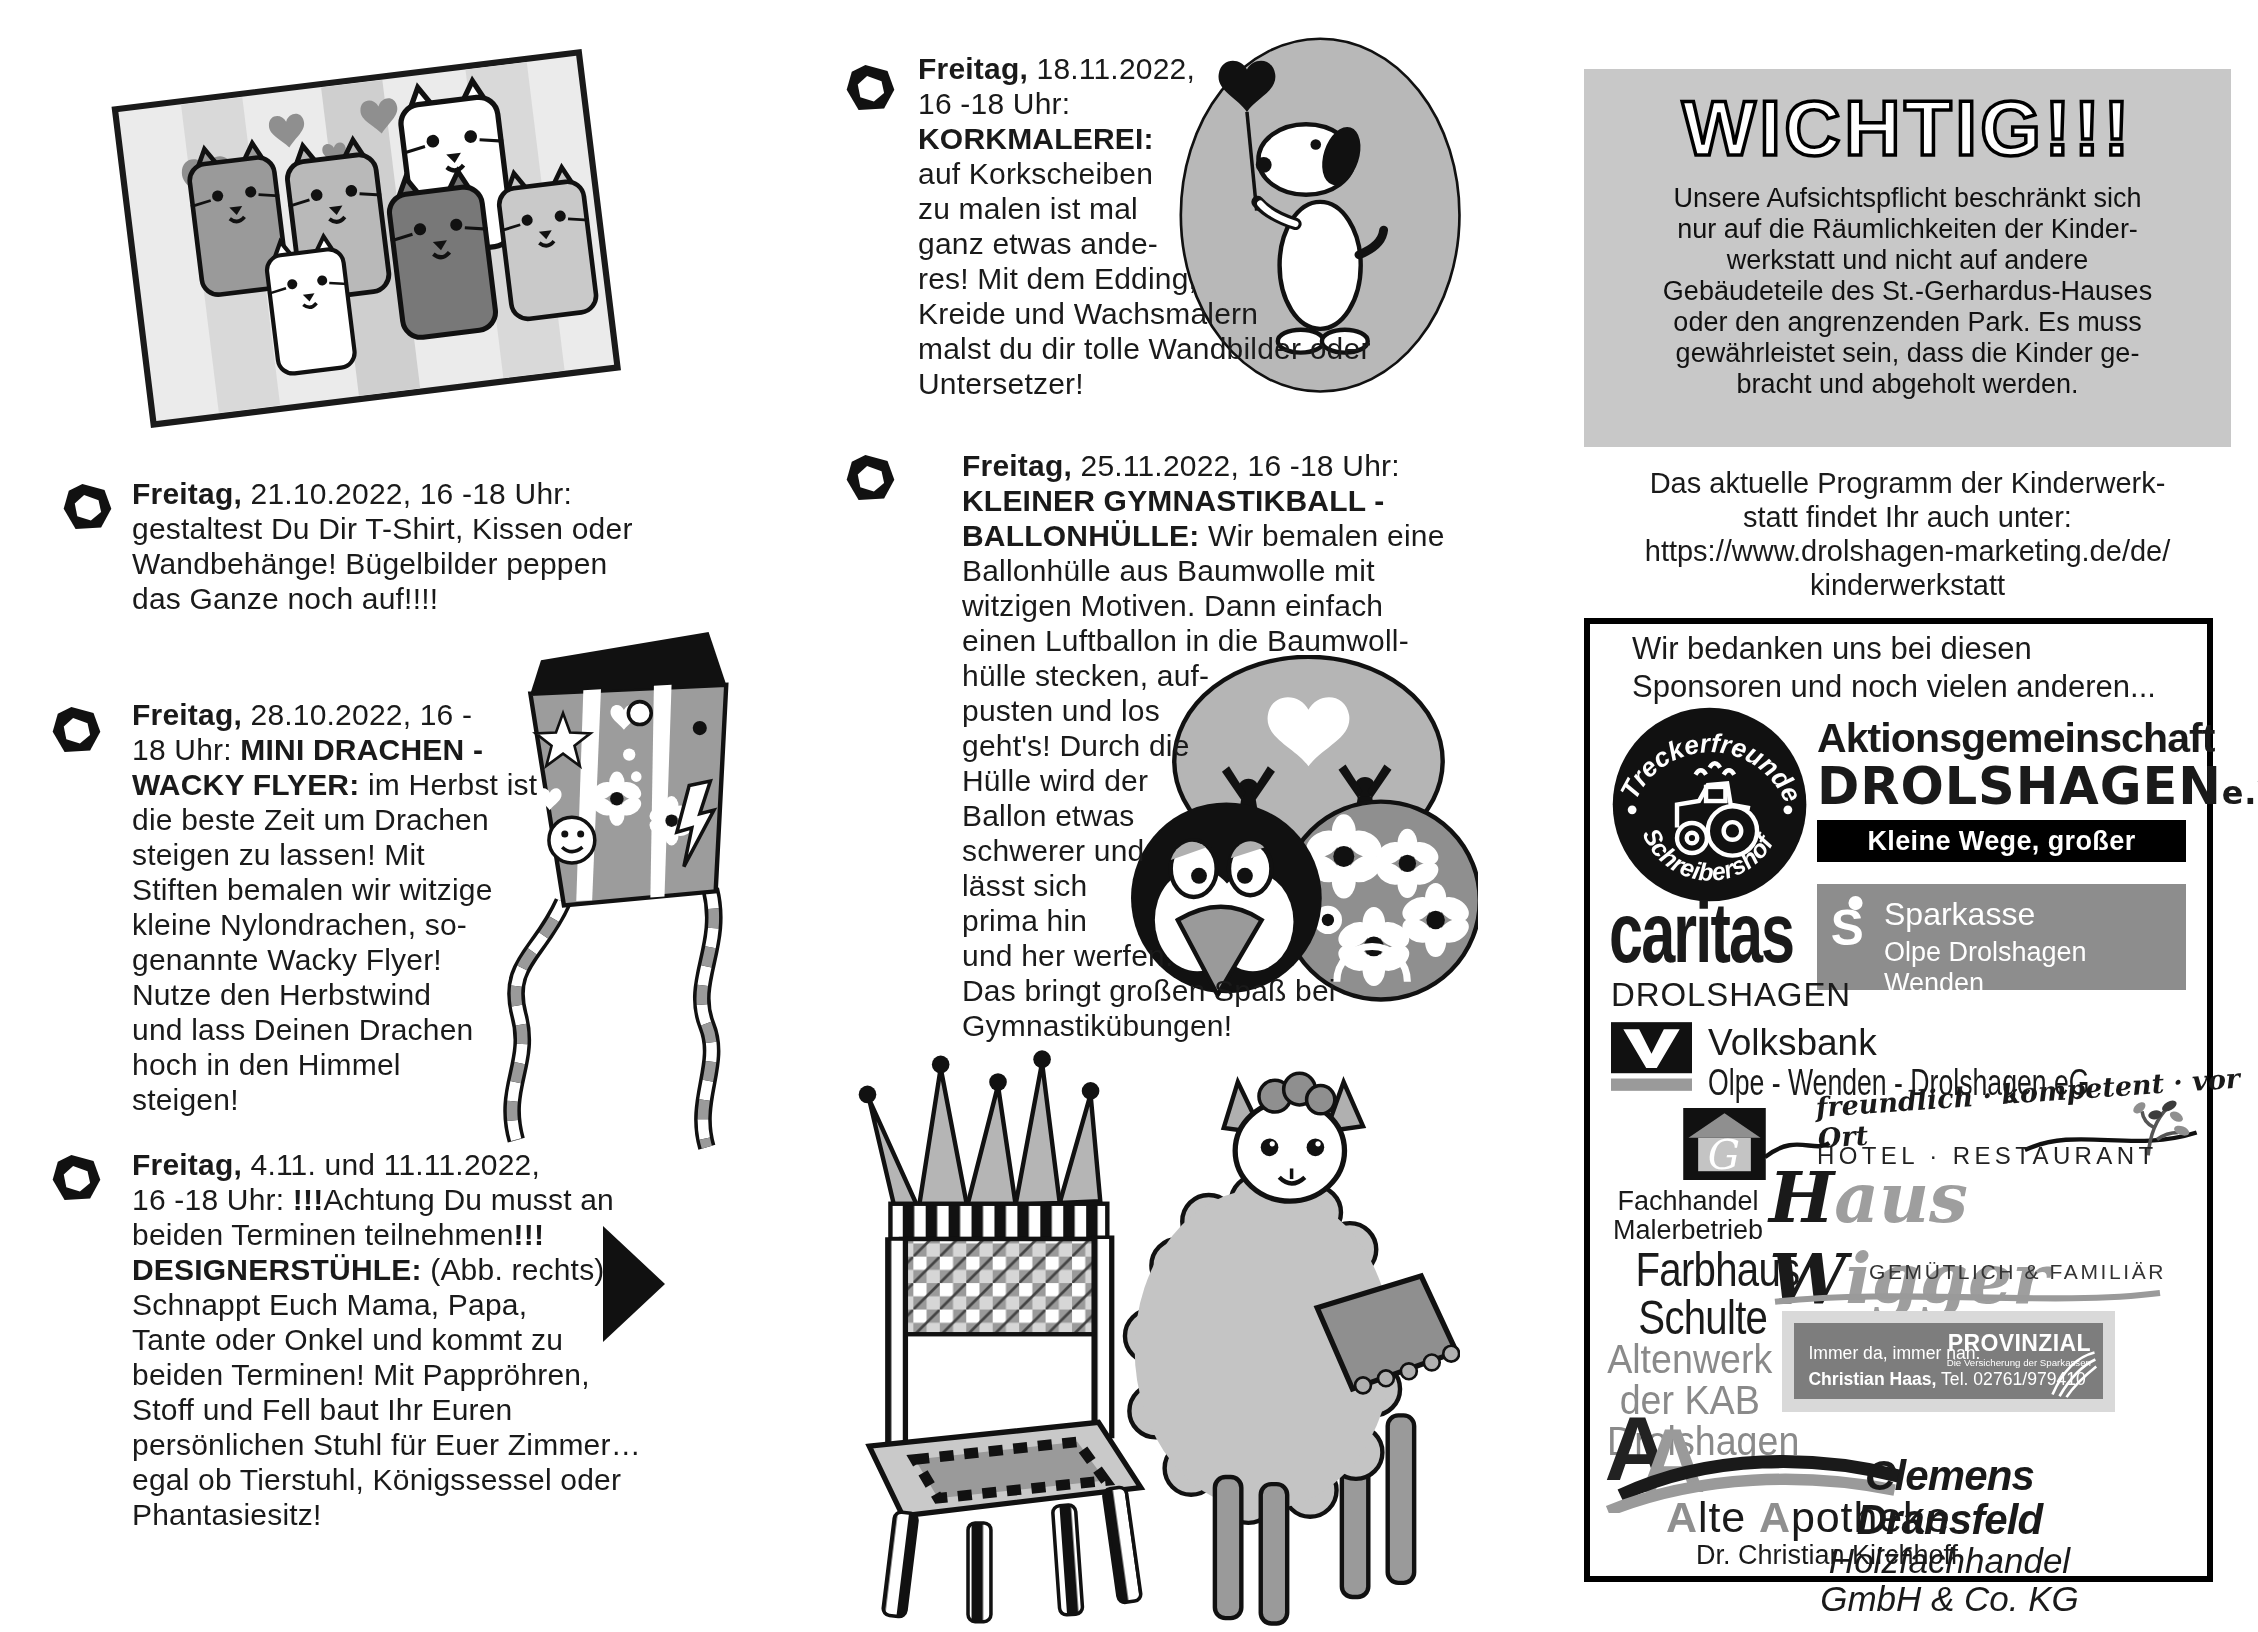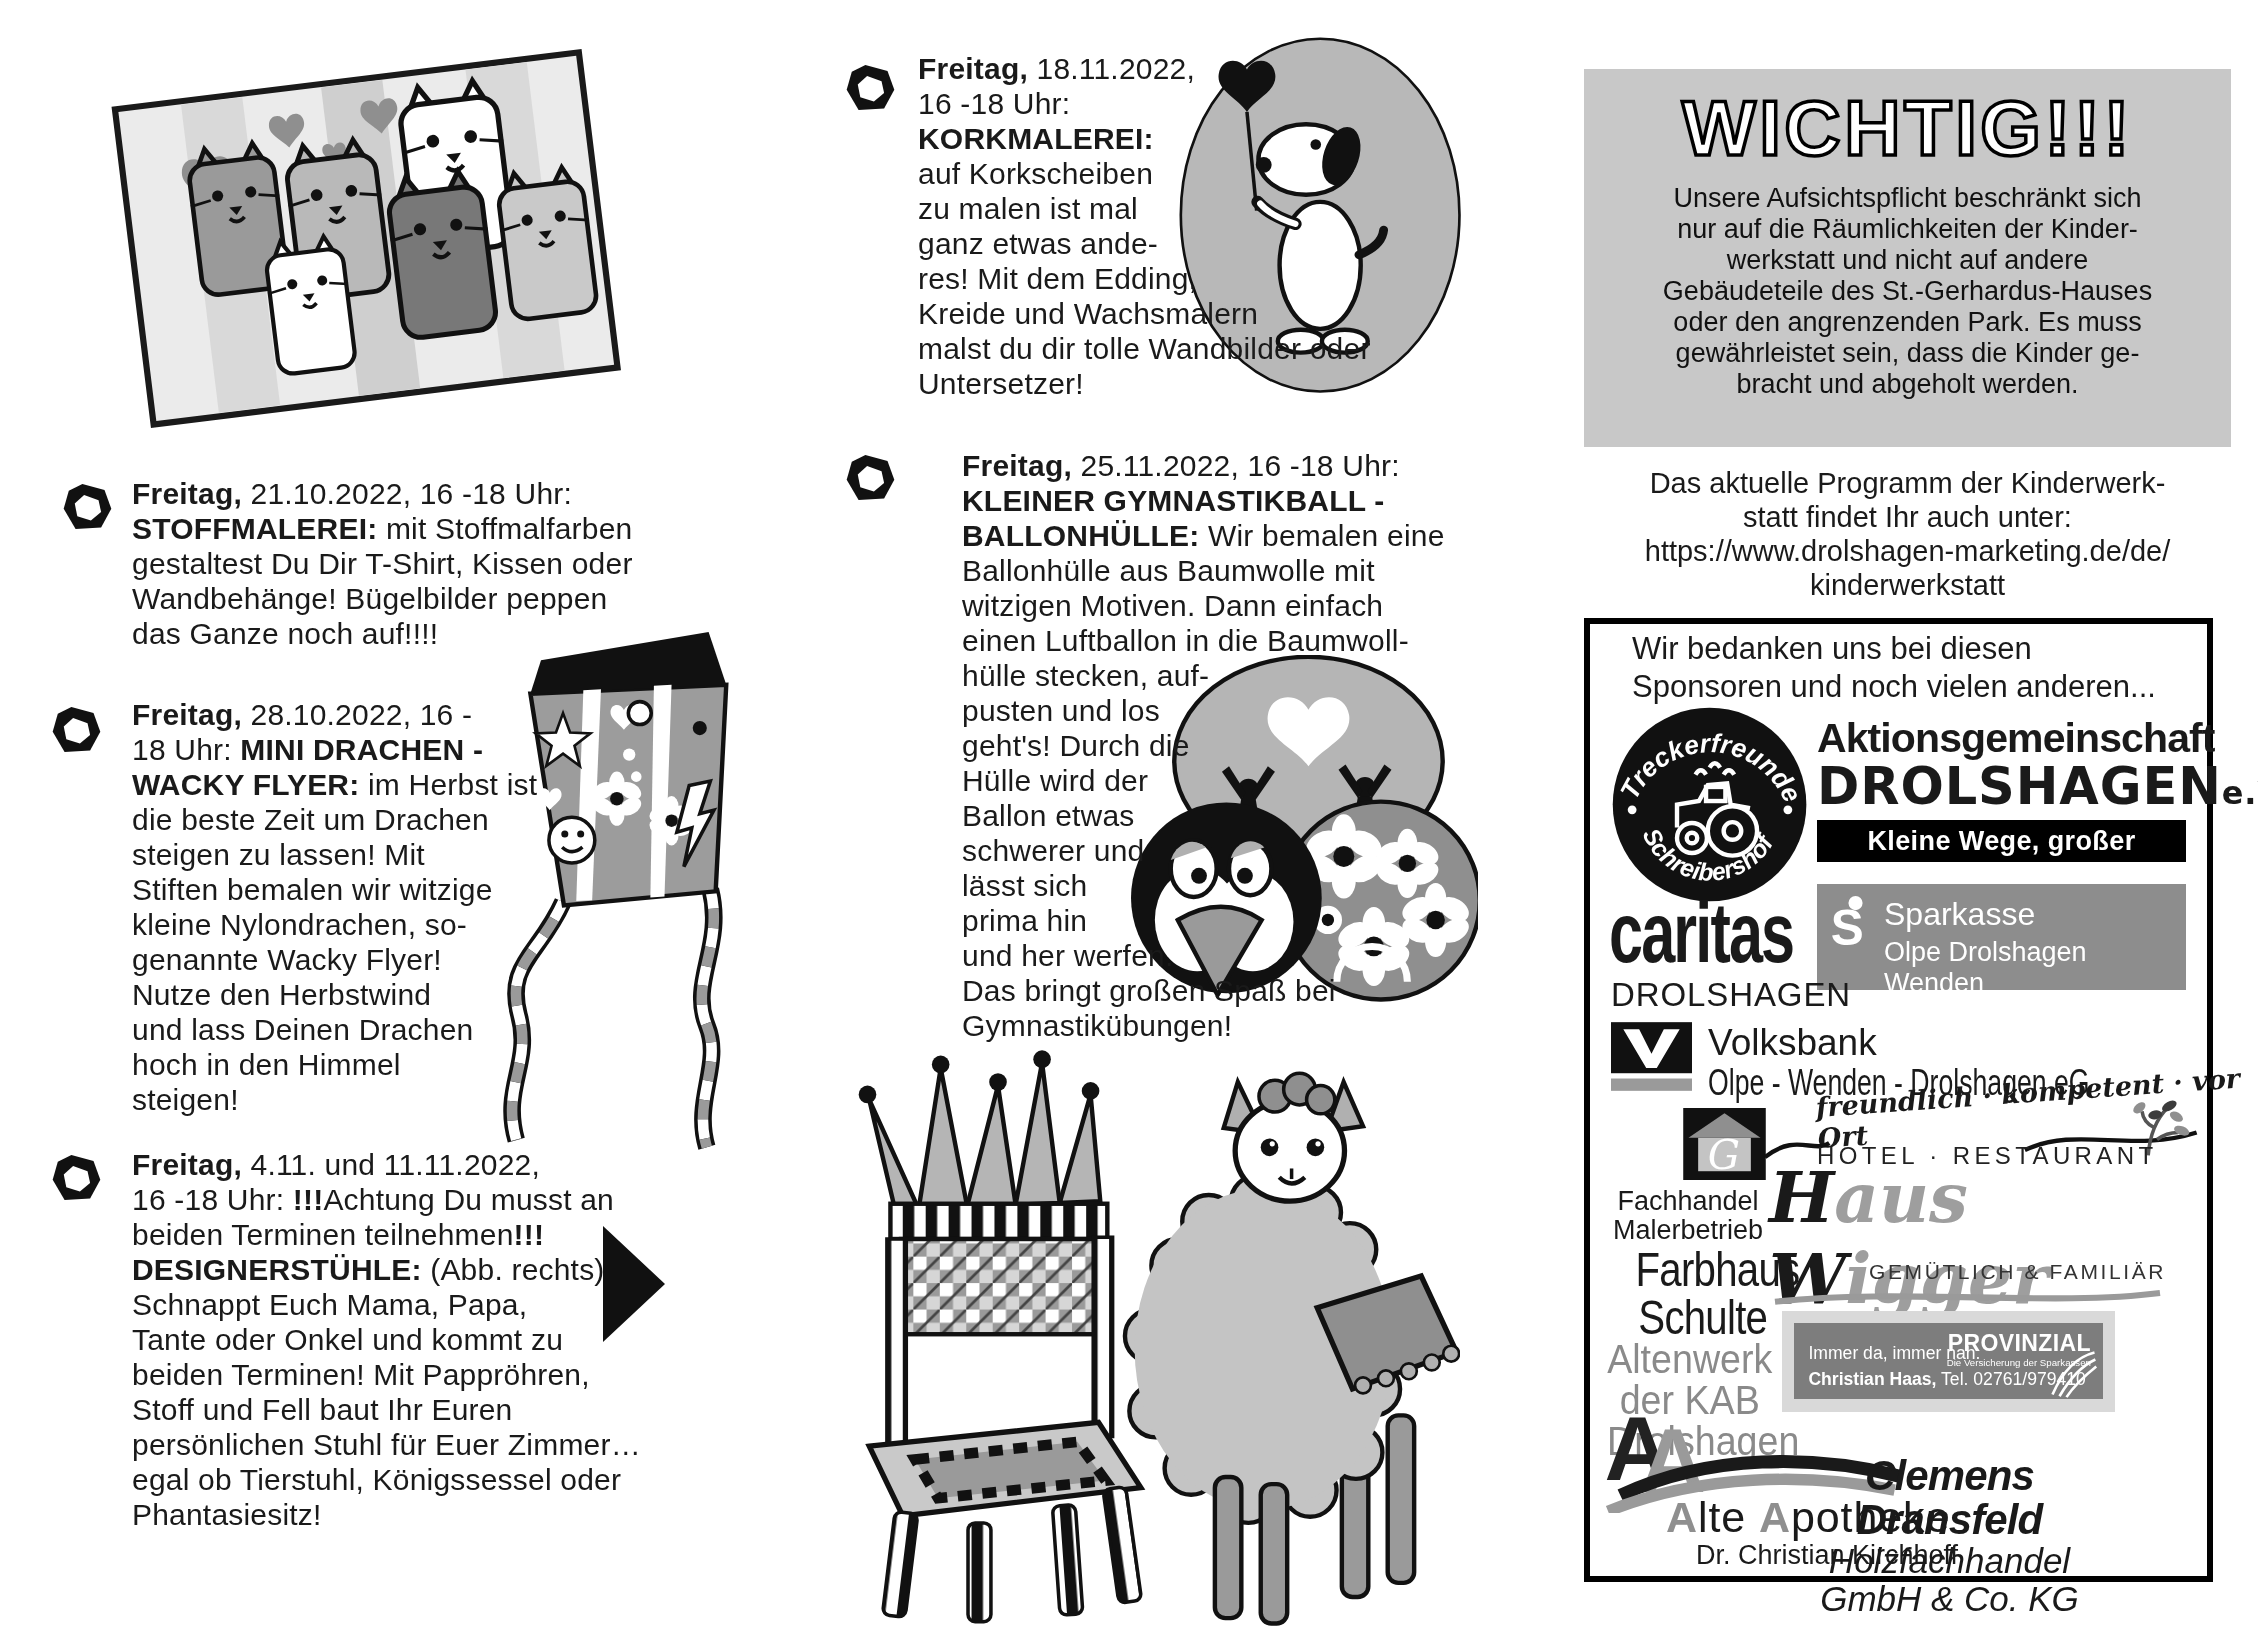--- a/index.html
+++ b/index.html
@@ -131,21 +131,20 @@
       <use href="#cat" fill="#fff" transform="translate(200,240) scale(0.95)"></use>
       <use href="#cat" fill="#c9c9c9" transform="translate(470,195) scale(1.05)"></use>
     </g>
   </svg>
 
   <svg class="bullet" style="left:62px;top:483px;" viewBox="0 0 60 56">
       <use href="#bullet-sym"></use>
     </svg>
   <div class="ev" style="left:132px;top:476px;">
       <div class="line"><span class="seg-b">Freitag,</span><span class="seg-n"> 21.10.2022, 16 -18 Uhr:</span></div>
-      <div class="line"><span class="seg-b">STOFFMALEREI:</span><span class="seg-n"> mit Stoffmalfarben</span></div>
       <div class="line"><span class="seg-n">gestaltest Du Dir T-Shirt, Kissen oder</span></div>
       <div class="line"><span class="seg-n">Wandbehänge! Bügelbilder peppen</span></div>
       <div class="line"><span class="seg-n">das Ganze noch auf!!!!</span></div>
     </div>
 
   <svg class="bullet" style="left:51px;top:706px;" viewBox="0 0 60 56">
       <use href="#bullet-sym"></use>
     </svg>
   <div class="ev" style="left:132px;top:697px;">
       <div class="line"><span class="seg-b">Freitag,</span><span class="seg-n"> 28.10.2022, 16 -</span></div>

